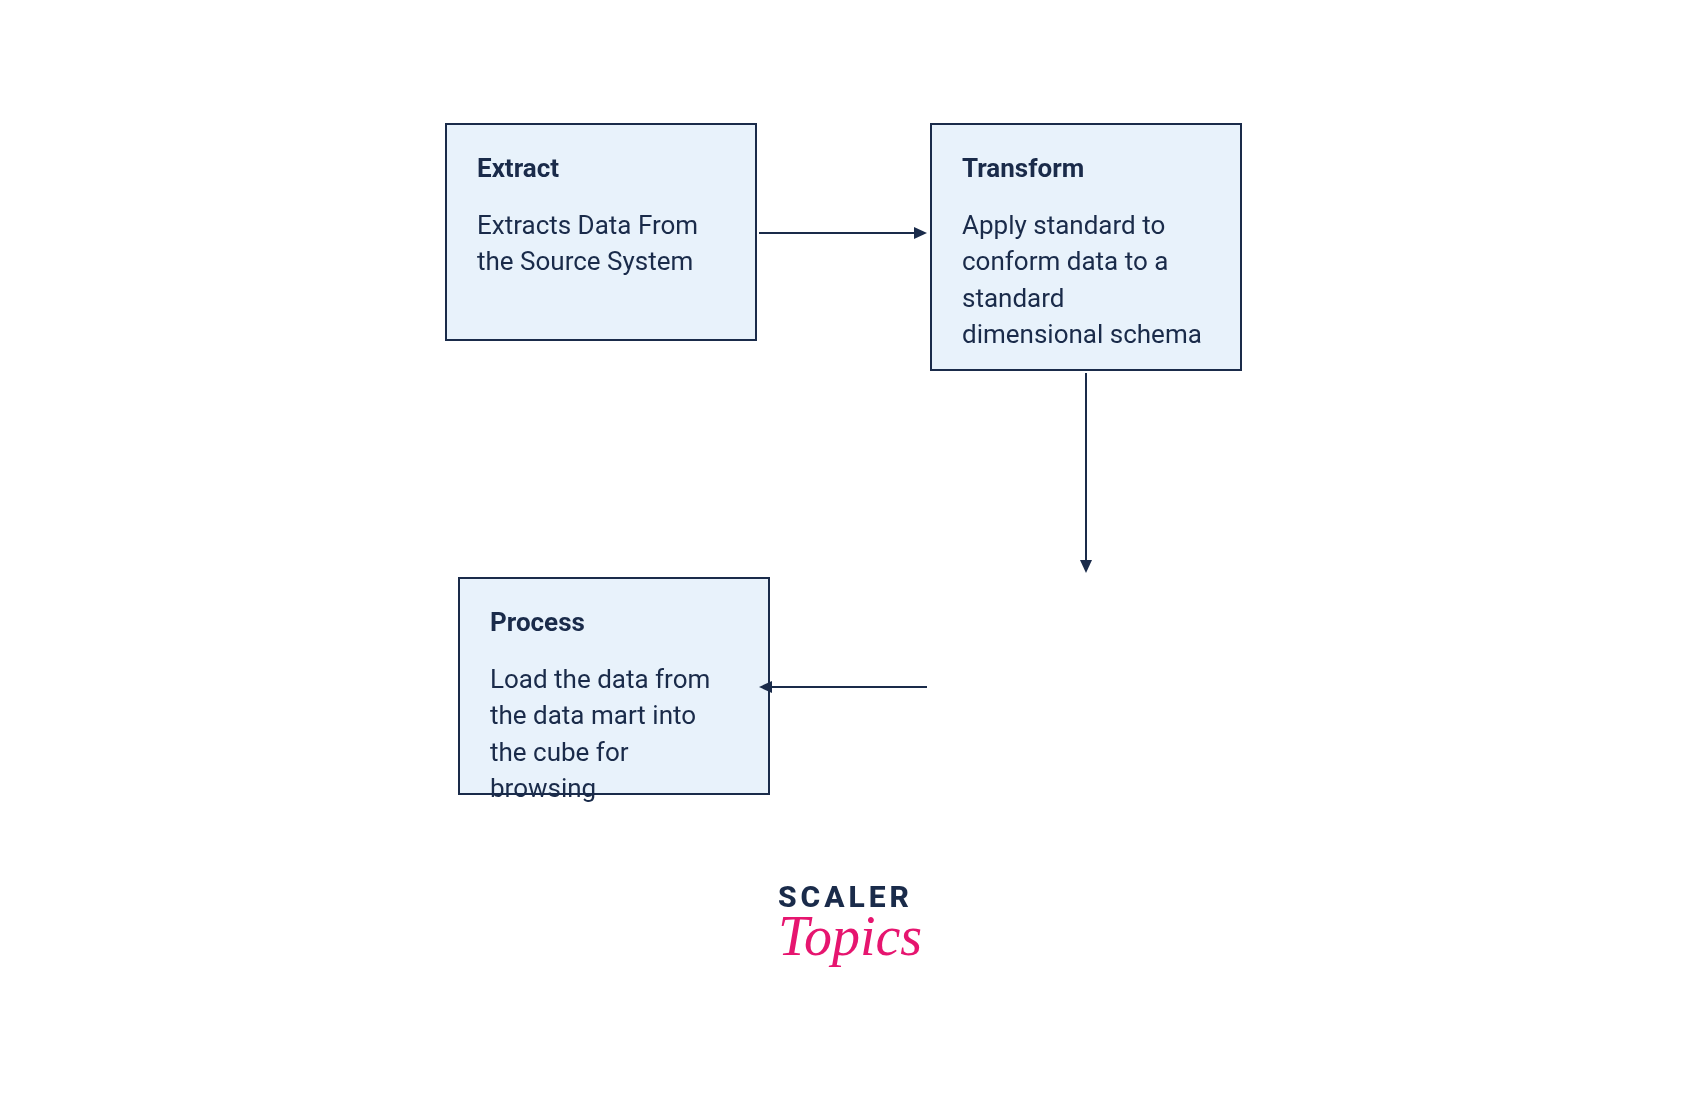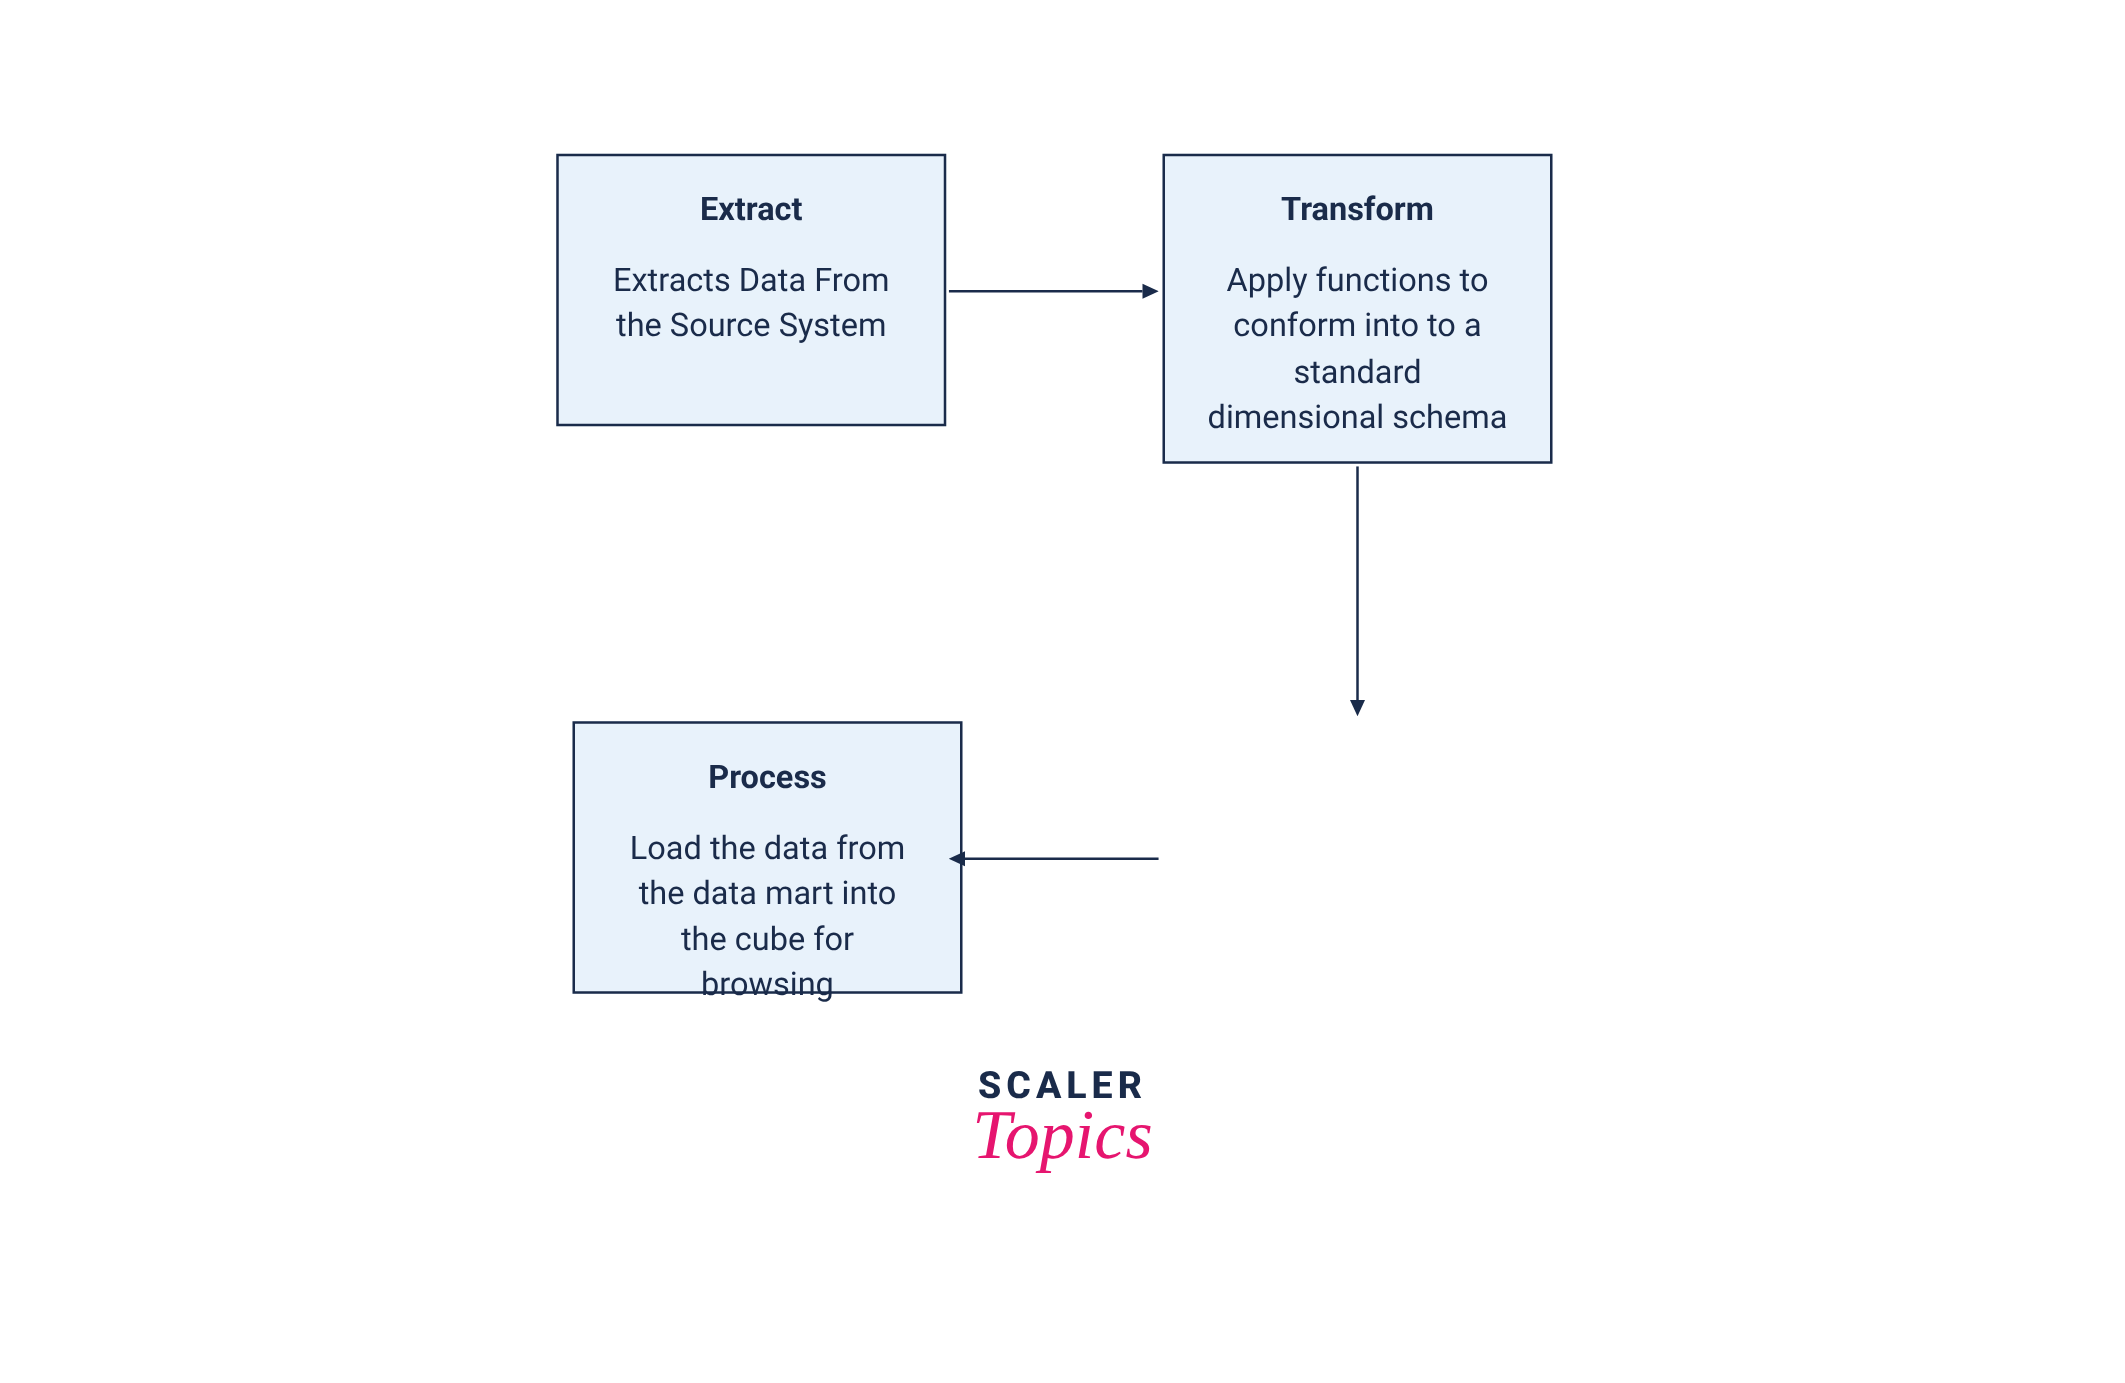--- a/index.html
+++ b/index.html
@@ -21,21 +21,21 @@
       transform: translate(-50%, -50%);
       width: 1000px;
       height: 860px;
     }
     .box {
       position: absolute;
       width: 312px;
       border: 2px solid #1a2b4a;
       background: #e8f2fb;
       padding: 28px 30px;
-      text-align: center;
+      text-align: left;
     }
     .box-title {
       font-weight: 700;
       font-size: 26px;
       color: #1a2b4a;
       margin-bottom: 24px;
     }
     .box-desc {
       font-size: 26px;
       line-height: 1.4;
@@ -82,23 +82,22 @@
     }
     .arrow-left {
       left: 409px;
       top: 554px;
       width: 168px;
       height: 20px;
     }
     .logo {
       position: absolute;
       left: 50%;
-      top: 728px;
+      top: 756px;
       transform: translateX(-50%);
-      text-align: center;
     }
     .logo-scaler {
       font-weight: 800;
       font-size: 30px;
       letter-spacing: 4px;
       color: #1a2b4a;
       margin-bottom: -10px;
     }
     .logo-topics {
       font-family: 'Brush Script MT', cursive;
@@ -113,21 +112,21 @@
 
 <div class="diagram-container">
 
   <div class="box box-extract">
     <div class="box-title">Extract</div>
     <div class="box-desc">Extracts Data From the Source System</div>
   </div>
 
   <div class="box box-transform">
     <div class="box-title">Transform</div>
-    <div class="box-desc">Apply functions to conform into to a standard dimensional schema</div>
+    <div class="box-desc">Apply standard to conform data to a standard dimensional schema</div>
   </div>
 
 
   <div class="box box-process">
     <div class="box-title">Process</div>
     <div class="box-desc">Load the data from the data mart into the cube for browsing</div>
   </div>
 
   <div class="arrow arrow-right">
     <svg width="168" height="20" viewBox="0 0 168 20">

